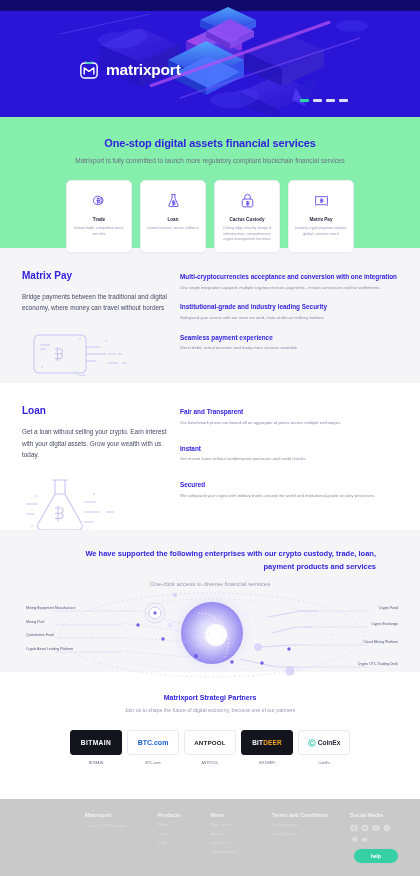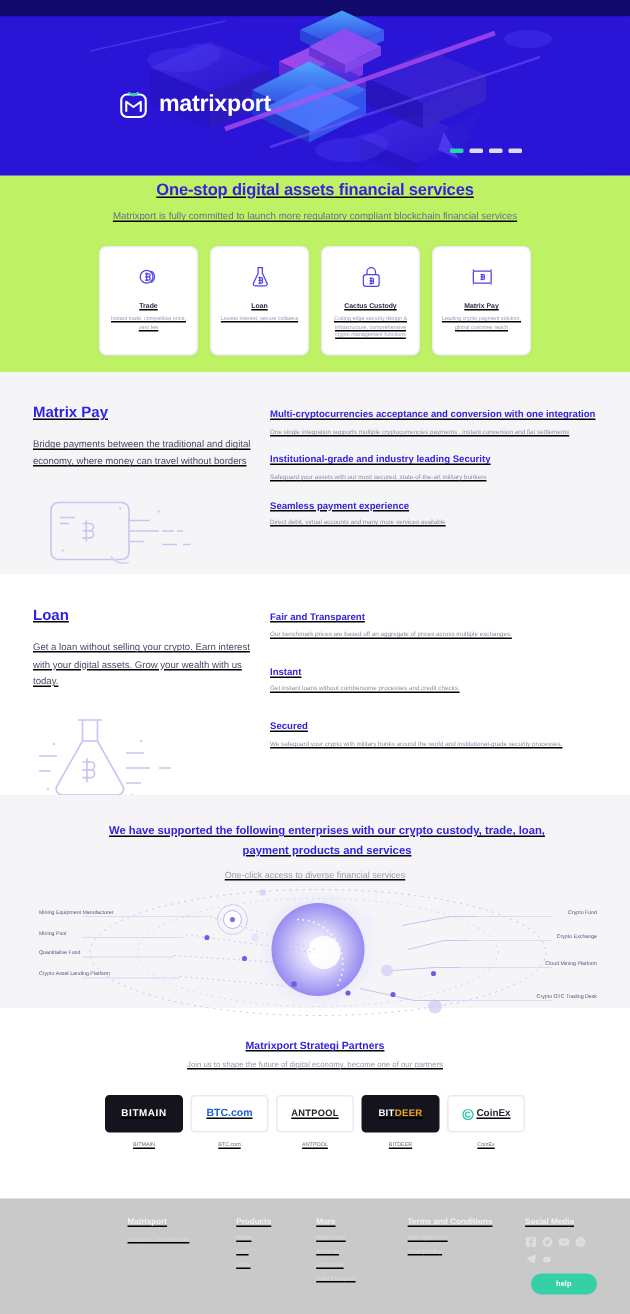--- a/index.html
+++ b/index.html
@@ -3,21 +3,21 @@
 <meta charset="utf-8">
 <style>
   * { box-sizing: border-box; margin: 0; padding: 0; }
   html, body { width: 420px; height: 876px; }
   body {
     font-family: "Liberation Sans", sans-serif;
     background: #ffffff;
     overflow: hidden;
     position: relative;
   }
-  .page { width: 420px; height: 876px; position: relative; overflow: hidden; text-decoration: underline; }
+  .page { width: 420px; height: 876px; position: relative; overflow: hidden; }
 
   
   .hero {
     position: relative;
     height: 117px;
     background: linear-gradient(120deg, #2313d8 0%, #3418e8 40%, #2a12d5 70%, #3b1fe0 100%);
     overflow: hidden;
   }
   .hero-topbar {
     position: absolute; top: 0; left: 0; right: 0; height: 11px;
@@ -44,21 +44,21 @@
   .sec { padding: 0 22px; }
   .sec-title {
     text-align: center; color: #3322dd; font-weight: 700; font-size: 11px;
     letter-spacing: -0.1px;
   }
   .sec-sub {
     text-align: center; color: #6d6d86; font-size: 6.5px; margin-top: 8px;
   }
 
   
-  .onestop { background: #bef264; padding-top: 4px; height: 131px; }
+  .onestop { background: #86efac; padding-top: 20px; height: 131px; }
   .cards { display: flex; gap: 8px; justify-content: center; margin-top: 16px; }
   .card {
     width: 66px; background: #fff; border: 1px solid #edecf7; border-radius: 5px;
     padding: 9px 5px 9px; text-align: center;
     box-shadow: 0 1px 3px rgba(80,70,170,.05);
   }
   .card-icon { height: 20px; display: flex; align-items: center; justify-content: center; }
   .card-title { font-size: 4.6px; font-weight: 700; color: #2a2a44; margin-top: 7px; }
   .card-desc { font-size: 3.6px; color: #9a99b5; line-height: 1.55; margin-top: 4px; }
 
@@ -71,21 +71,21 @@
   .feat-right { flex: 1; padding-top: 2px; }
   .fr-item { margin-bottom: 11px; }
   .fr-h { color: #3322dd; font-size: 6.4px; font-weight: 700; line-height: 1.5; }
   .fr-p { color: #8b8aa4; font-size: 4.2px; line-height: 1.6; margin-top: 3px; }
   .band-gray { background: #f5f5f8; }
   .band-white { background: #ffffff; }
 
   
   .network { background: #f5f5f8; padding-top: 18px; height: 142px; position: relative; }
   .net-title {
-    text-align: center; color: #3322dd; font-size: 7.5px; font-weight: 700;
+    text-align: right; color: #3322dd; font-size: 7.5px; font-weight: 700;
     line-height: 1.7; padding: 0 44px; margin-left: 16px;
   }
   .net-sub { text-align: center; color: #9a99b0; font-size: 6px; margin-top: 7px; }
   .net-diagram { position: relative; height: 92px; margin-top: 2px; }
   .net-label { position: absolute; font-size: 3.5px; color: #55547a; white-space: nowrap; }
 
   
   .partners { background: #fff; padding-top: 22px; height: 127px; }
   .p-title { text-align: center; color: #3322dd; font-size: 7px; font-weight: 700; }
   .p-sub { text-align: center; color: #9a99b0; font-size: 5.2px; margin-top: 6px; }

